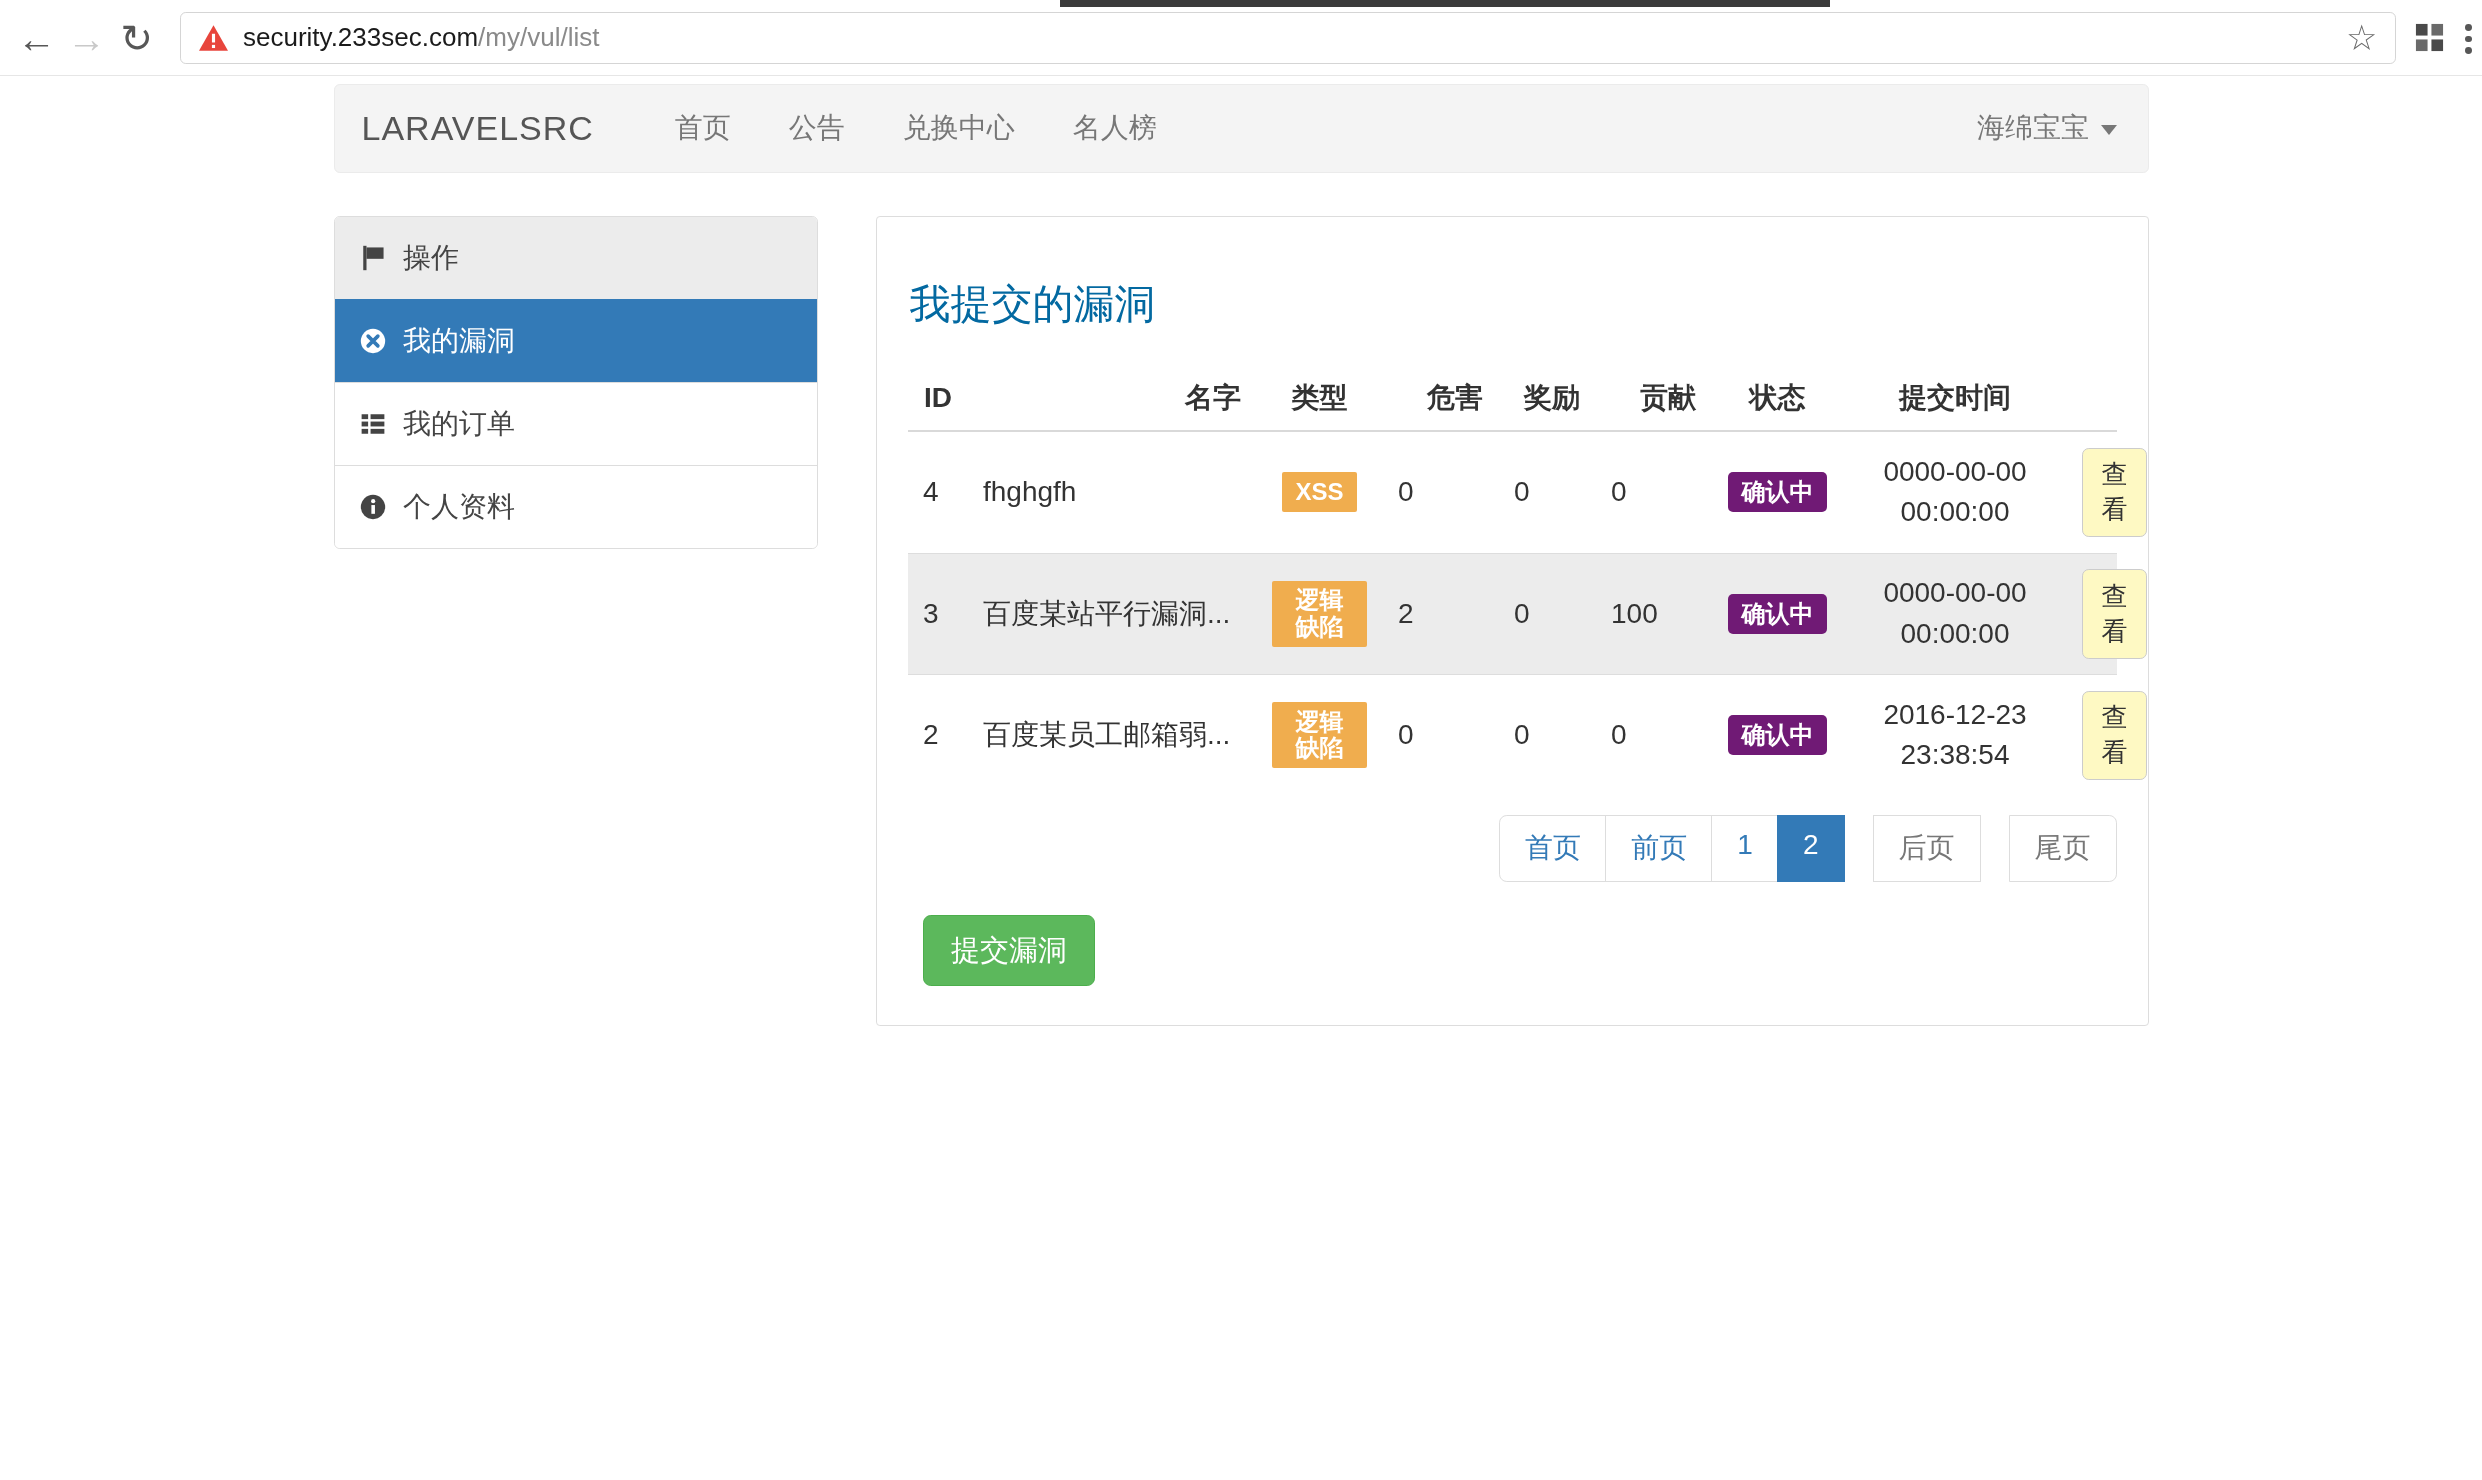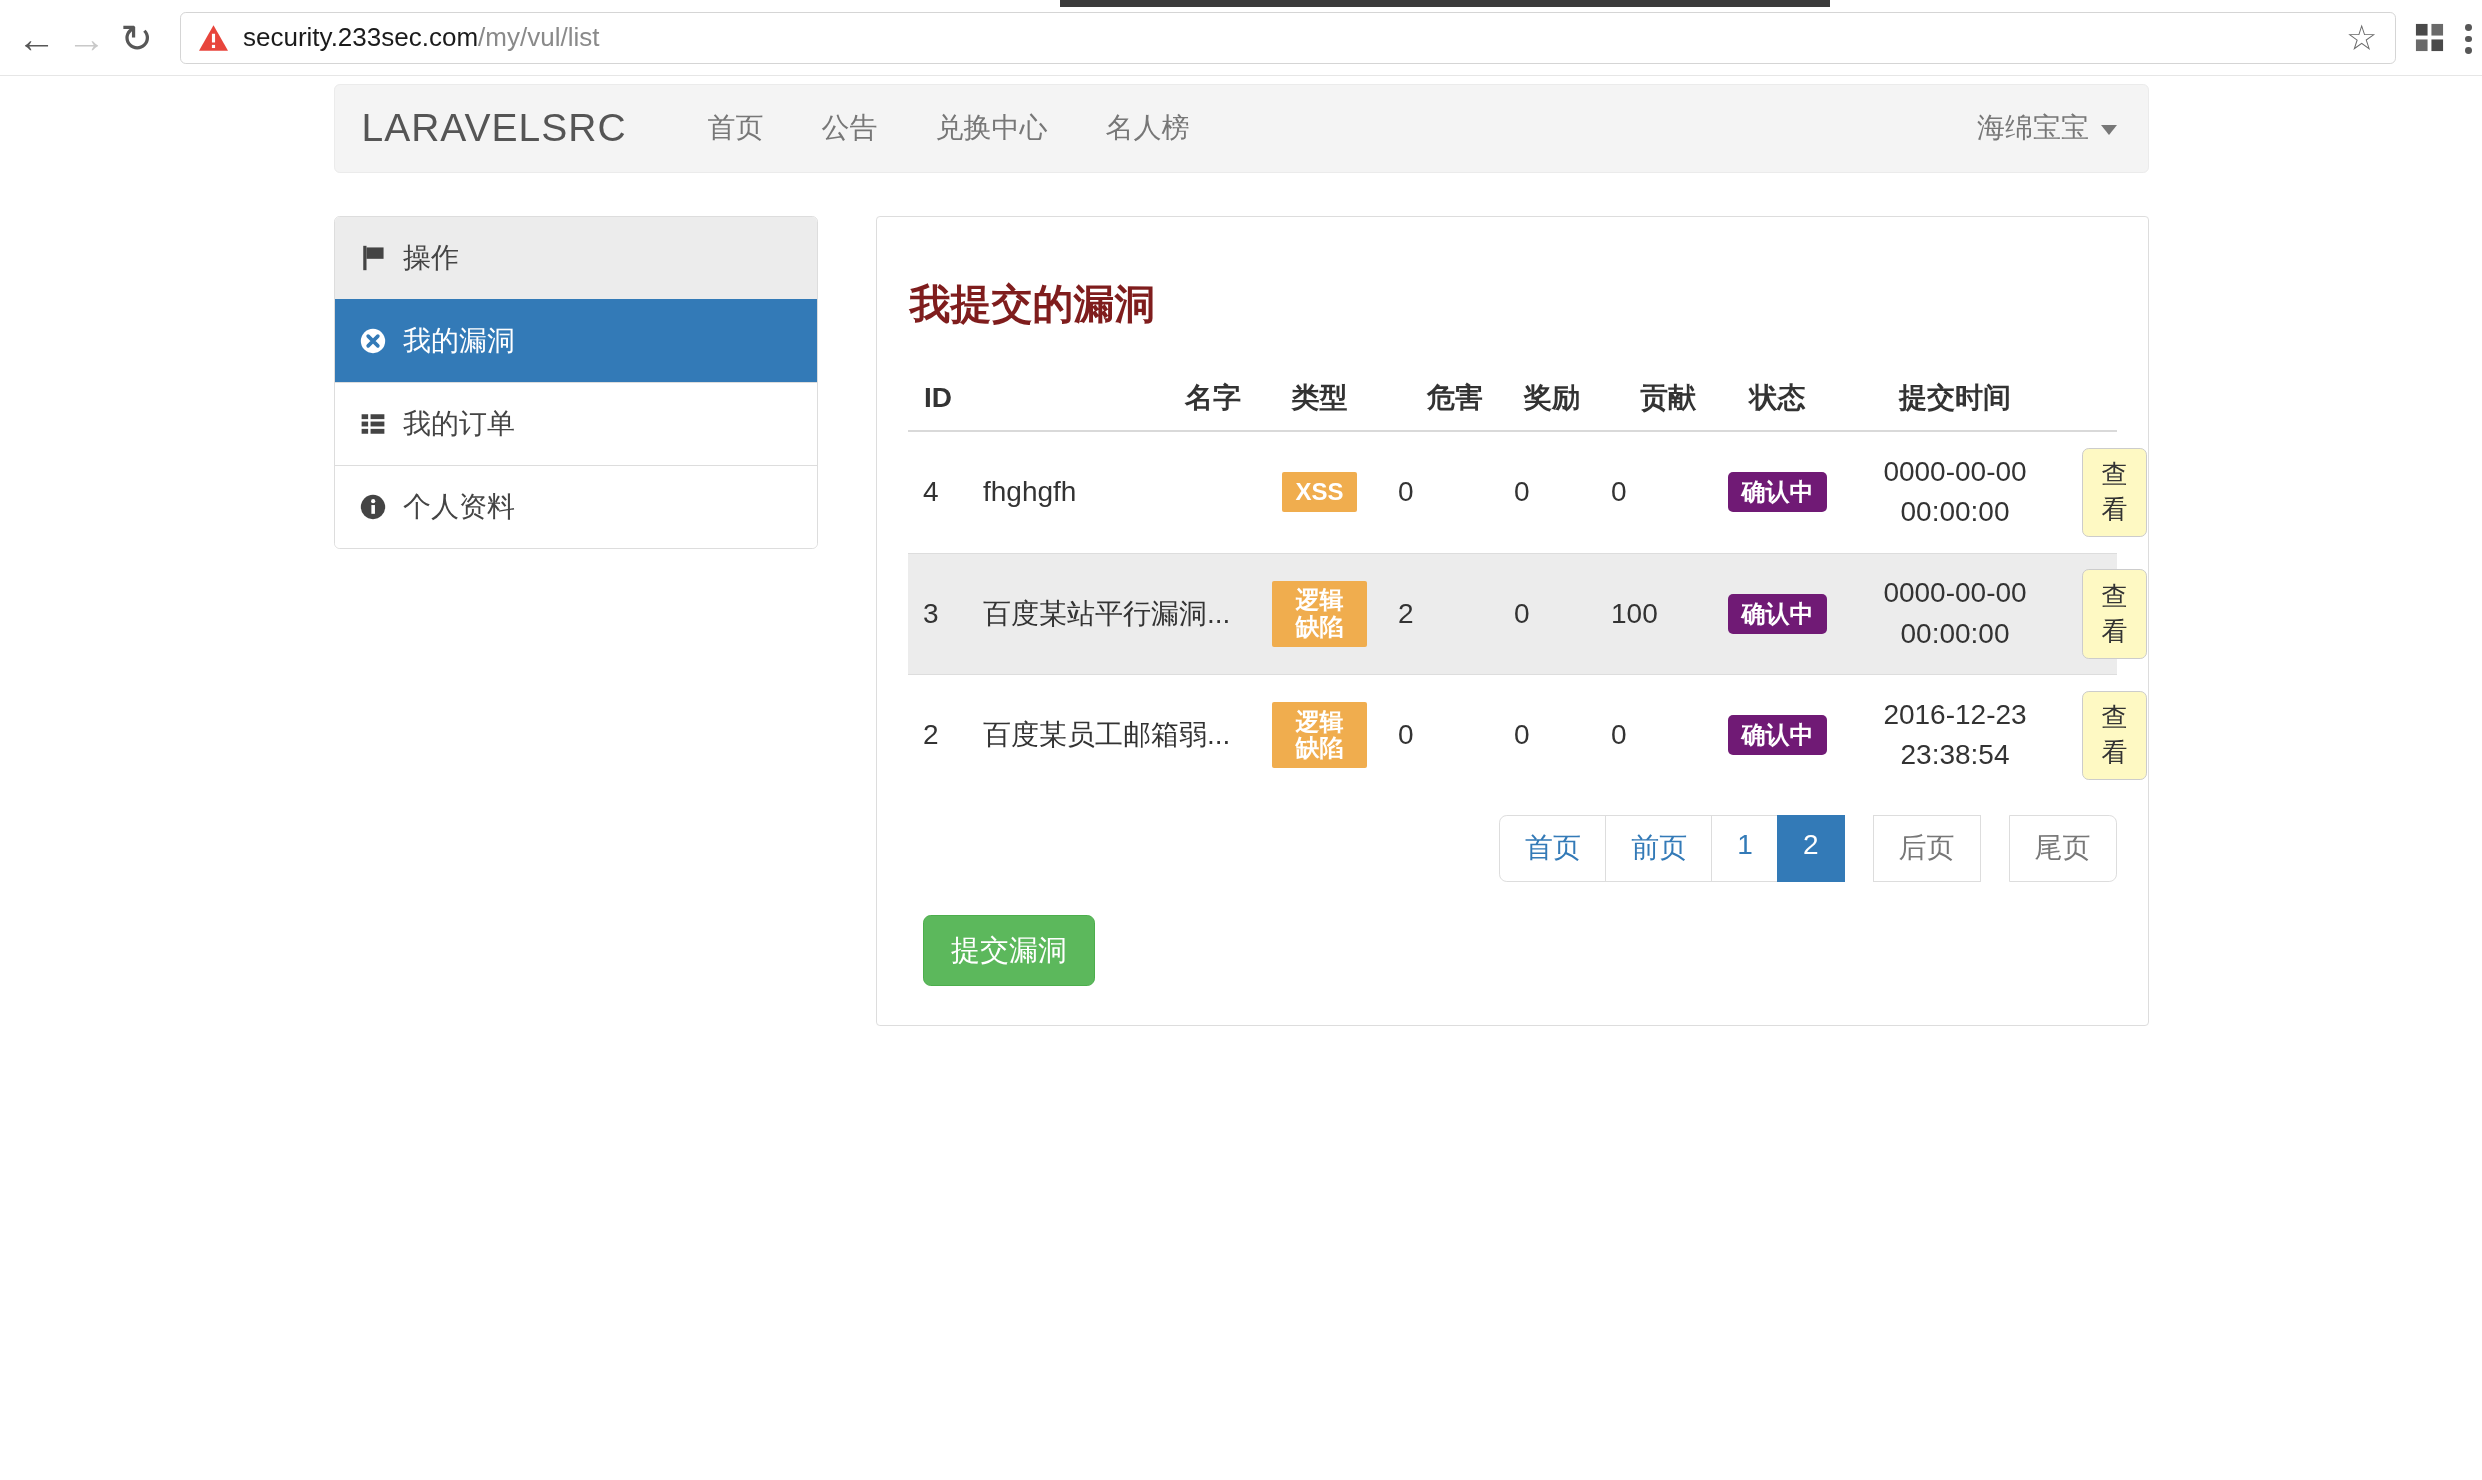--- a/index.html
+++ b/index.html
@@ -25,42 +25,42 @@
   .ext-icon { position:absolute; top:22px; left:2414px; width:31px; height:31px; }
   .menu-dots { position:absolute; top:24px; left:2465px; display:flex; flex-direction:column; gap:4.9px; }
   .menu-dots i { width:6.8px; height:6.8px; border-radius:50%; background:#575757; }
 
   
   .webpage { position:absolute; top:78px; left:0; width:2482px; }
   .container { width:1815px; margin:0 auto; }
 
   .navbar { margin-top:5.8px; height:89px; background:#f4f4f4; border:1.9px solid #ebebeb;
     border-radius:5.8px; display:flex; align-items:center; padding:0 27px; }
-  .brand { font-size:39px; color:#555; letter-spacing:1px; margin-right:52px; cursor:pointer; }
+  .brand { font-size:34px; color:#555; letter-spacing:1px; margin-right:52px; cursor:pointer; }
   .nav-link { font-size:28px; color:#777; padding:0 29px; cursor:pointer; }
   .user { margin-left:auto; display:flex; align-items:center; gap:11.6px;
     font-size:28px; color:#777; cursor:pointer; padding-right:3.9px; }
   .caret { width:0; height:0; border-left:8.7px solid transparent; border-right:8.7px solid transparent;
     border-top:10.7px solid #777; margin-top:3.9px; }
 
   .content-row { margin-top:43px; display:flex; align-items:flex-start; }
 
   
   .sidebar { width:484px; flex:none; border:1.9px solid #ddd; border-radius:5.8px; overflow:hidden; background:#fff; }
   .side-item { display:flex; align-items:center; gap:17.5px; padding:22px 25px;
     font-size:28px; color:#444; background:#fff; border-top:1.9px solid #ddd; cursor:pointer; }
   .side-item:first-child { border-top:none; background:#ececec; }
   .side-item.active { background:#337ab7; border-color:#337ab7; color:#fff; }
   .side-icon { display:inline-flex; width:26px; height:26px; flex:none; }
   .side-icon svg { width:26px; height:26px; }
 
   
   .panel { margin-left:58px; width:1347px; min-height:782px; background:#fff;
     border:1.9px solid #ddd; border-radius:3.9px; padding:21.3px 31px 39px; }
-  .panel-title { font-size:41px; font-weight:bold; color:#7f1d1d; margin:39px 0 33px; padding-left:1.9px; }
+  .panel-title { font-size:41px; font-weight:normal; color:#0369a1; margin:39px 0 33px; padding-left:1.9px; }
 
   table { width:100%; border-collapse:collapse; table-layout:fixed; font-size:28px; color:#333; }
   th { text-align:right; font-weight:bold; padding:13.6px 15.5px; border-bottom:2.9px solid #d9d9d9; }
   td { padding:15.5px; border-top:1.9px solid #ddd; vertical-align:middle; }
   tbody tr:nth-child(2) { background:#ececec; }
   .c-center { text-align:center; }
   .c-right { text-align:right; }
   .date-cell { text-align:center; line-height:1.45; }
 
   .badge-type { display:inline-block; background:#f0ad4e; color:#fff; font-size:24px; font-weight:bold;

